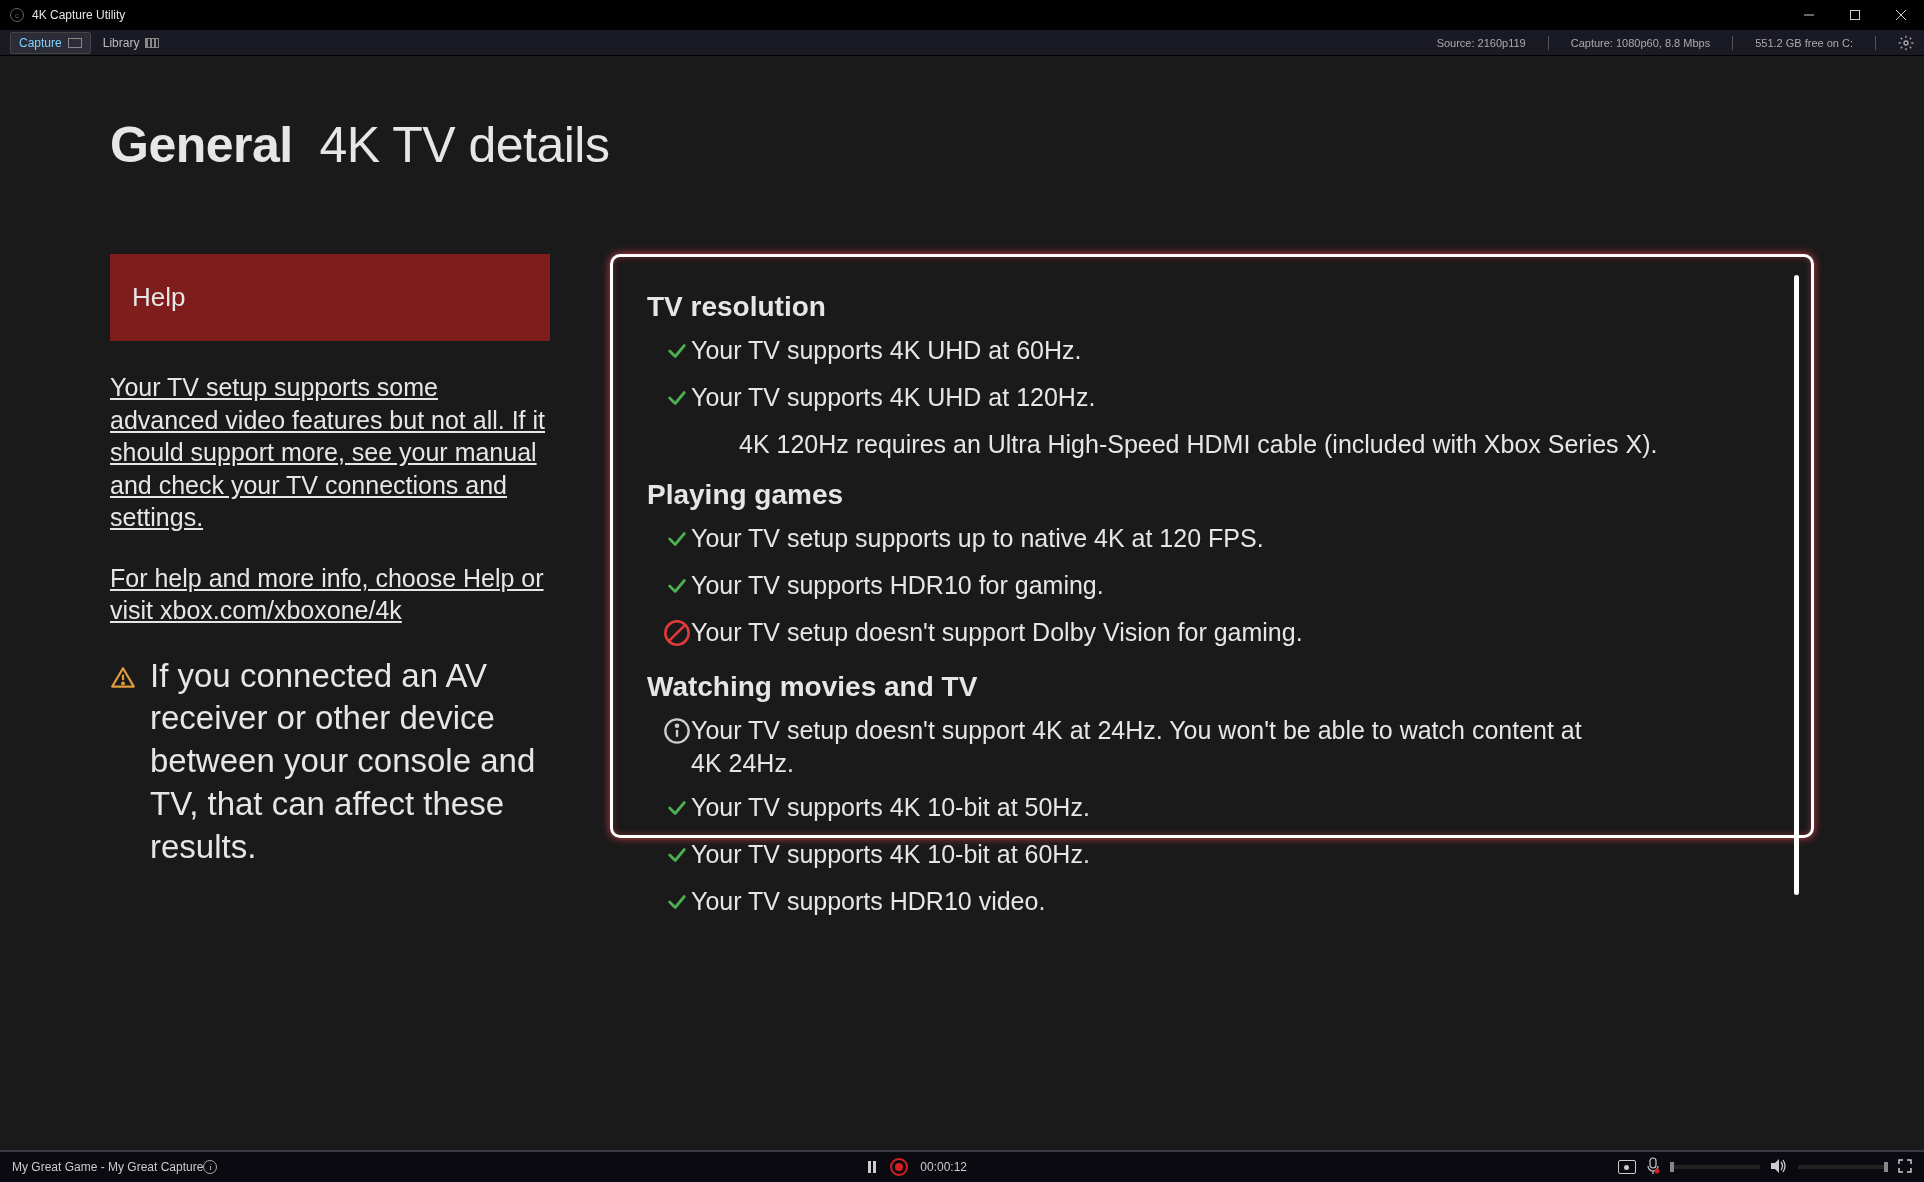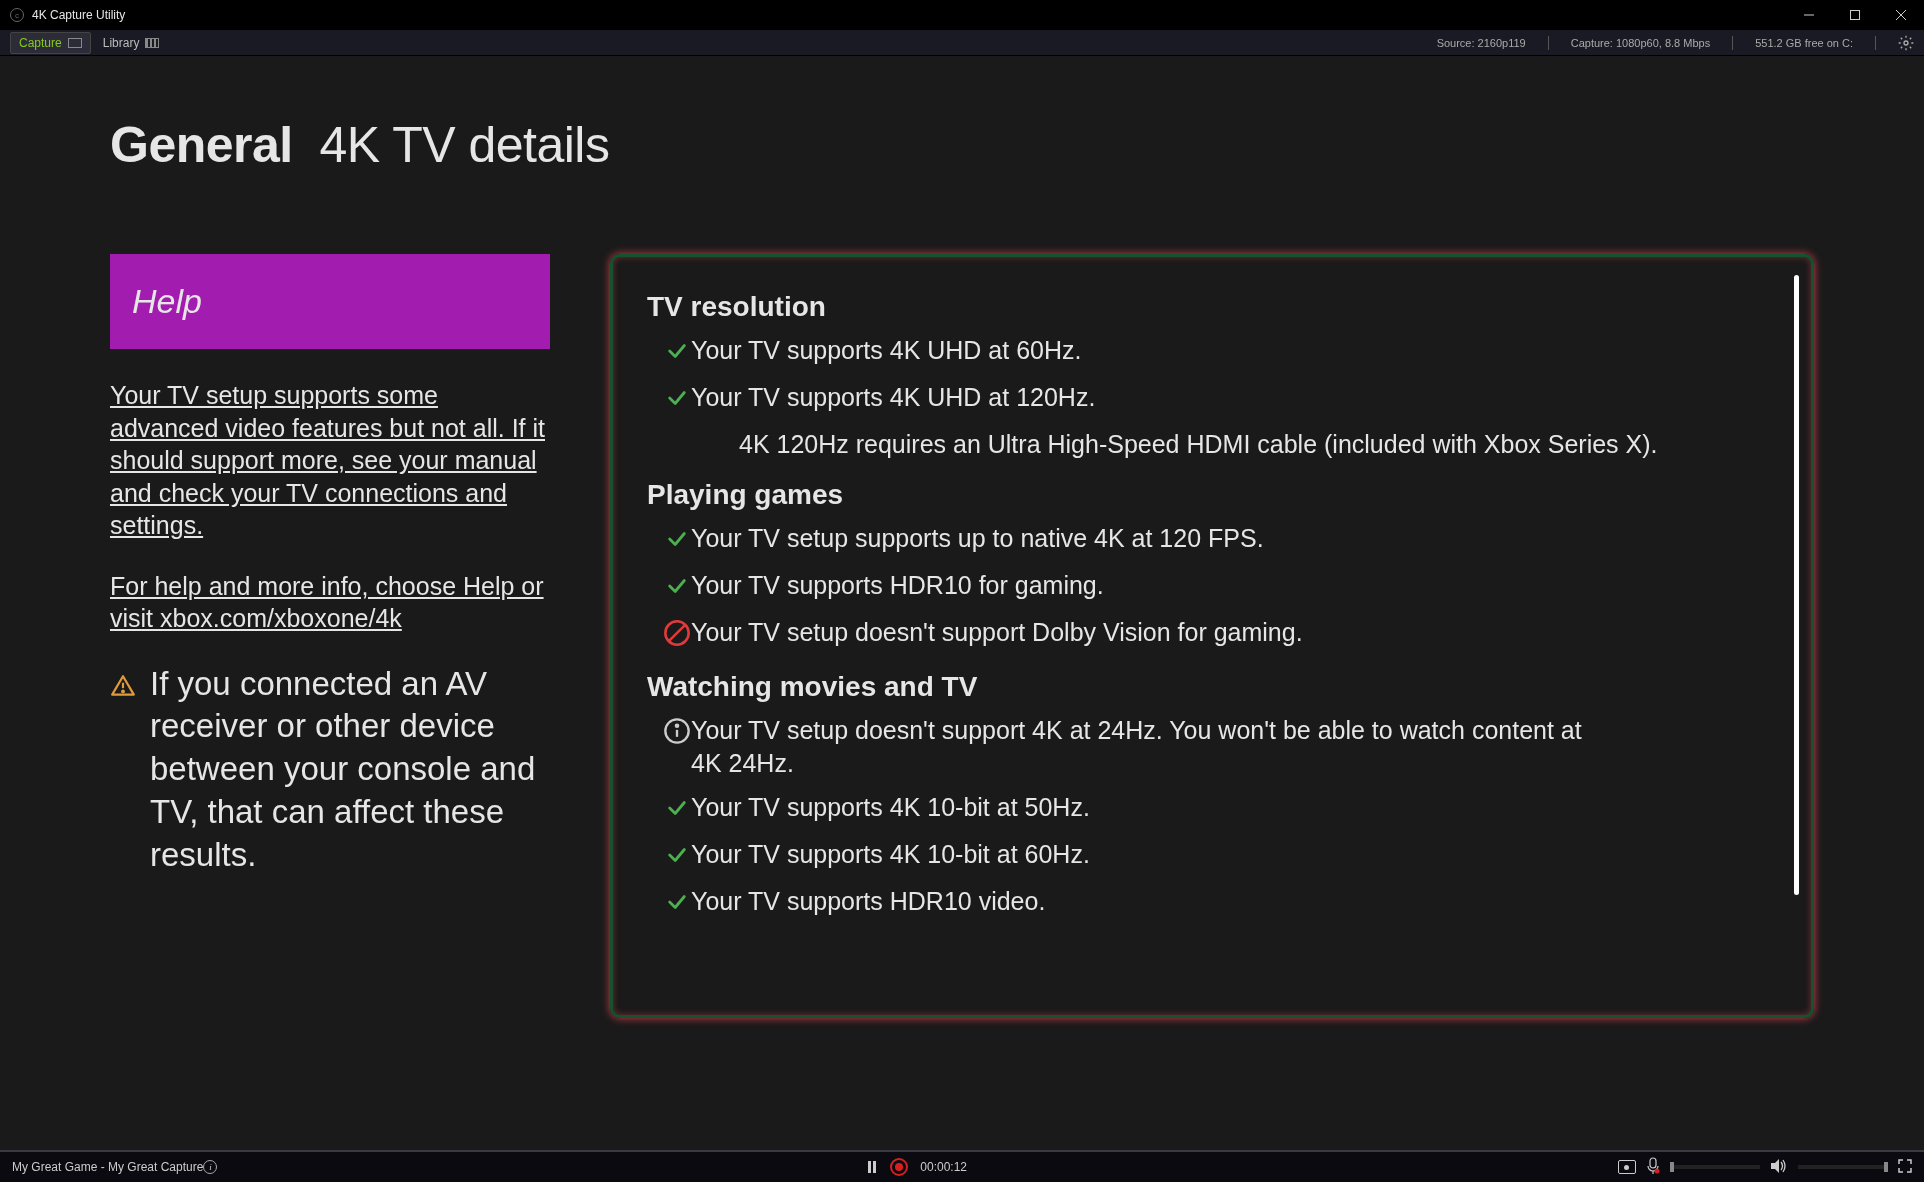--- a/index.html
+++ b/index.html
@@ -47,21 +47,21 @@
 .tab-btn {
   display: flex; align-items: center; gap: 6px;
   padding: 3px 8px;
   cursor: pointer;
   color: #bbb;
   border-radius: 2px;
 }
 .tab-btn.active {
   background: #2c2c38;
   border: 1px solid #444;
-  color: #84cc16;
+  color: #7dd3fc;
 }
 .tab-mini-icon {
   width: 14px; height: 10px; border: 1px solid #888;
   display: inline-block;
 }
 .toolbar-right { display: flex; align-items: center; gap: 22px; color: #aaa; font-size: 11px; }
 .toolbar-sep { width:1px; height:14px; background:#555; }
 .gear-icon { width:16px; height:16px; cursor:pointer; }
 
 .capture-area {
@@ -77,43 +77,42 @@
 .page-heading {
   font-size: 50px;
   font-weight: 300;
   letter-spacing: -0.5px;
   margin-bottom: 80px;
 }
 .page-heading .bold { font-weight: 700; }
 .content-row { display: flex; gap: 60px; }
 .left-col { width: 440px; flex-shrink: 0; }
 .help-box {
-  background: #a21caf;
+  background: #7f1d1d;
   padding: 28px 22px;
-  font-size: 34px;
+  font-size: 26px;
   margin-bottom: 30px;
-  font-style: italic;
 }
 .left-para {
   font-size: 25px;
   line-height: 1.3;
   color: #e6e6e6;
   margin-bottom: 28px;
   text-decoration: underline;
 }
 .warn-row { display: flex; gap: 14px; font-size: 33px; line-height:1.3; }
 .warn-icon { flex-shrink:0; margin-top:4px; }
 .right-col { flex: 1; position: relative; }
 .info-panel {
-  border: 3px solid #14532d;
+  border: 3px solid #ffffff;
   border-radius: 10px;
   box-shadow: 0 0 8px #d13f4c, inset 0 0 6px rgba(209,63,76,0.5);
   padding: 24px 30px 24px 34px;
   position: relative;
-  height: 764px;
+  height: 584px;
 }
 .panel-scroll {
   position:absolute;
   right:12px;
   top:18px;
   width:5px;
   height:620px;
   background:#fff;
   border-radius:3px;
 }

